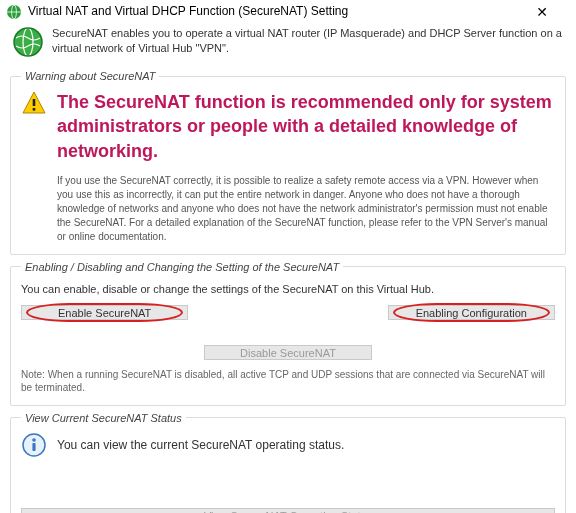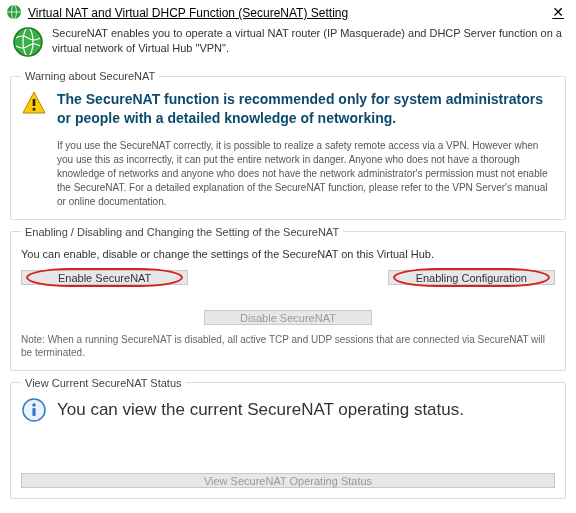--- a/index.html
+++ b/index.html
@@ -8,25 +8,24 @@
     font-family: "Segoe UI", Tahoma, sans-serif;
     font-size: 11px;
     color: #333;
     background: #fff;
     width: 576px;
     height: 513px;
     overflow: hidden;
   }
   .titlebar {
     display: flex;
-    align-items: flex-end;
-    padding: 4px 8px 2px 6px;
+    align-items: flex-start;
+    padding: 4px 24px 2px 6px;
     font-size: 12px;
     color: #000;
-    text-decoration: underline;
   }
   .titlebar .title { flex: 1; }
   .titlebar .close {
     font-size: 14px;
     font-family: Arial, sans-serif;
     color: #000;
     padding: 0 4px;
     cursor: default;
   }
   .tb-icon {
@@ -45,34 +44,35 @@
   fieldset {
     border: 1px solid #dcdcdc;
     margin: 6px 10px 4px 10px;
     padding: 8px 10px 10px 10px;
     border-radius: 2px;
   }
   legend {
     font-size: 11px;
     color: #444;
     padding: 0 4px;
+    font-style: italic;
   }
   .warn-row {
     display: flex;
     align-items: flex-start;
   }
   .warn-row .wicon {
     width: 26px; height: 26px;
     margin-right: 10px;
     flex-shrink: 0;
   }
   .warn-row .bold {
     font-weight: 700;
-    color: #0c4a6e;
-    font-size: 14px;
+    color: #be185d;
+    font-size: 18px;
     line-height: 1.35;
   }
   .warn-detail {
     margin: 11px 0 0 36px;
     font-size: 10px;
     color: #555;
     line-height: 1.4;
   }
   .sub-desc {
     font-size: 11px;
@@ -114,21 +114,21 @@
   .status-row {
     display: flex;
     align-items: center;
   }
   .status-row .info-icon {
     width: 26px; height: 26px;
     margin-right: 10px;
     flex-shrink: 0;
   }
   .status-desc {
-    font-size: 17px;
+    font-size: 12px;
     color: #333;
   }
   .footer {
     display: flex;
     justify-content: flex-end;
     padding: 10px 14px;
   }
   .footer button {
     width: 100px;
     height: 18px;

